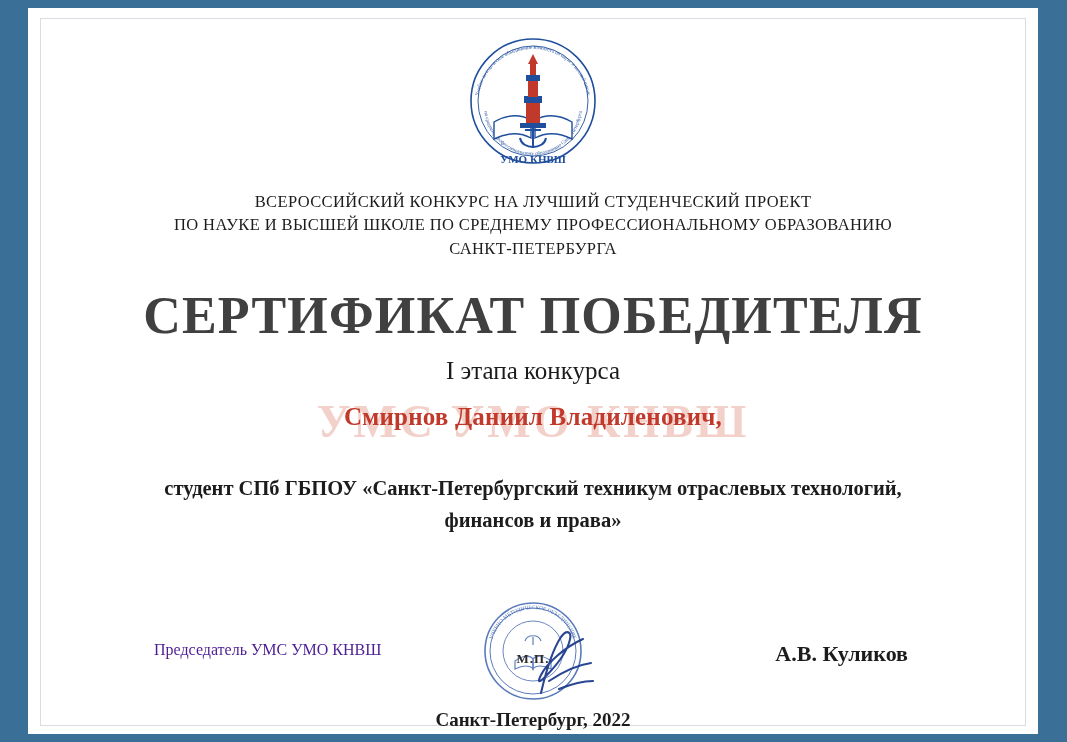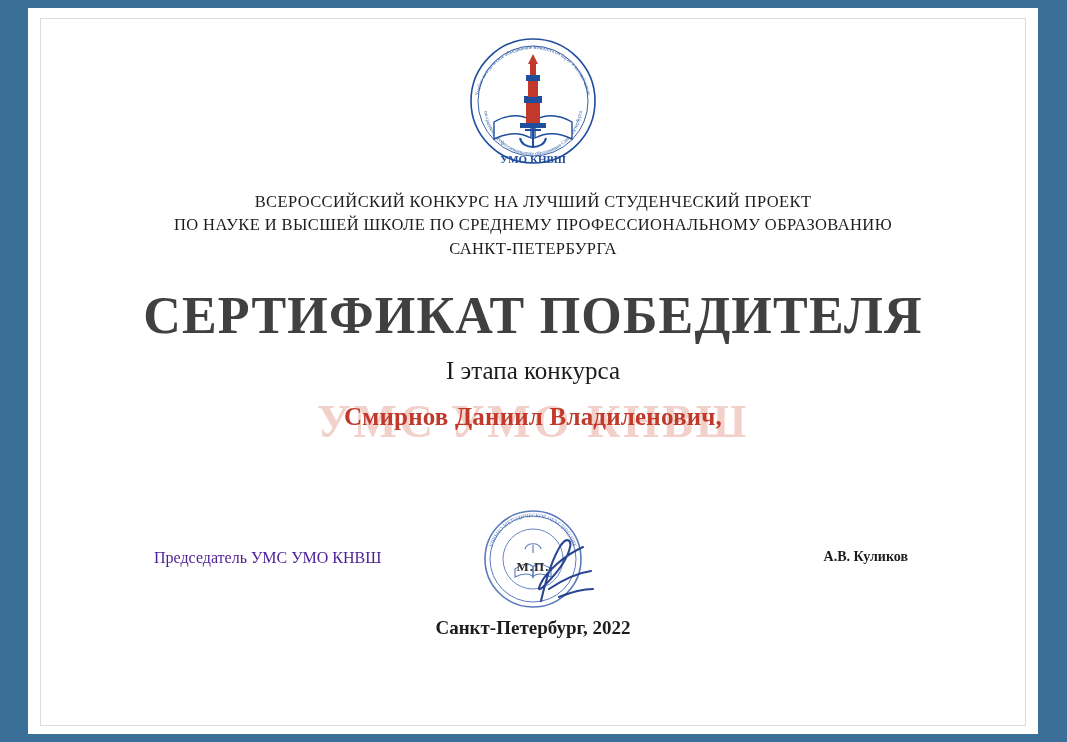--- a/index.html
+++ b/index.html
@@ -132,21 +132,21 @@
     top: 48px;
     font-size: 16px;
     font-weight: normal;
     color: #4c1d95;
     white-space: nowrap;
   }
   .sign-right {
     position: absolute;
     right: 70px;
     top: 48px;
-    font-size: 14px;
+    font-size: 22px;
     font-weight: bold;
     color: #1c1c1c;
     white-space: nowrap;
   }
   .stamp {
     position: absolute;
     left: 50%;
     top: -4px;
     transform: translateX(-50%);
     width: 200px;
@@ -228,20 +228,24 @@
 
     <div class="cert-title">СЕРТИФИКАТ ПОБЕДИТЕЛЯ</div>
 
     <div class="stage">I этапа конкурса</div>
 
     <div class="recipient-wrap">
       <div class="watermark">УМС УМО КНВШ</div>
       <div class="recipient">Смирнов Даниил Владиленович,</div>
     </div>
 
+    <div class="institution">
+      <div>студент СПб ГБПОУ «Санкт-Петербургский техникум отраслевых технологий,</div>
+      <div>финансов и права»</div>
+    </div>
 
     <div class="sign-row">
       <div class="sign-left">Председатель УМС УМО КНВШ</div>
 
       <div class="stamp">
         <svg width="200" height="120" viewBox="0 0 200 120" xmlns="http://www.w3.org/2000/svg">
           <defs>
             <path id="stampArc" d="M 58,62 A 42,42 0 0 1 142,62"></path>
           </defs>
           <g opacity="0.78" stroke="#2b55a8" fill="none">

